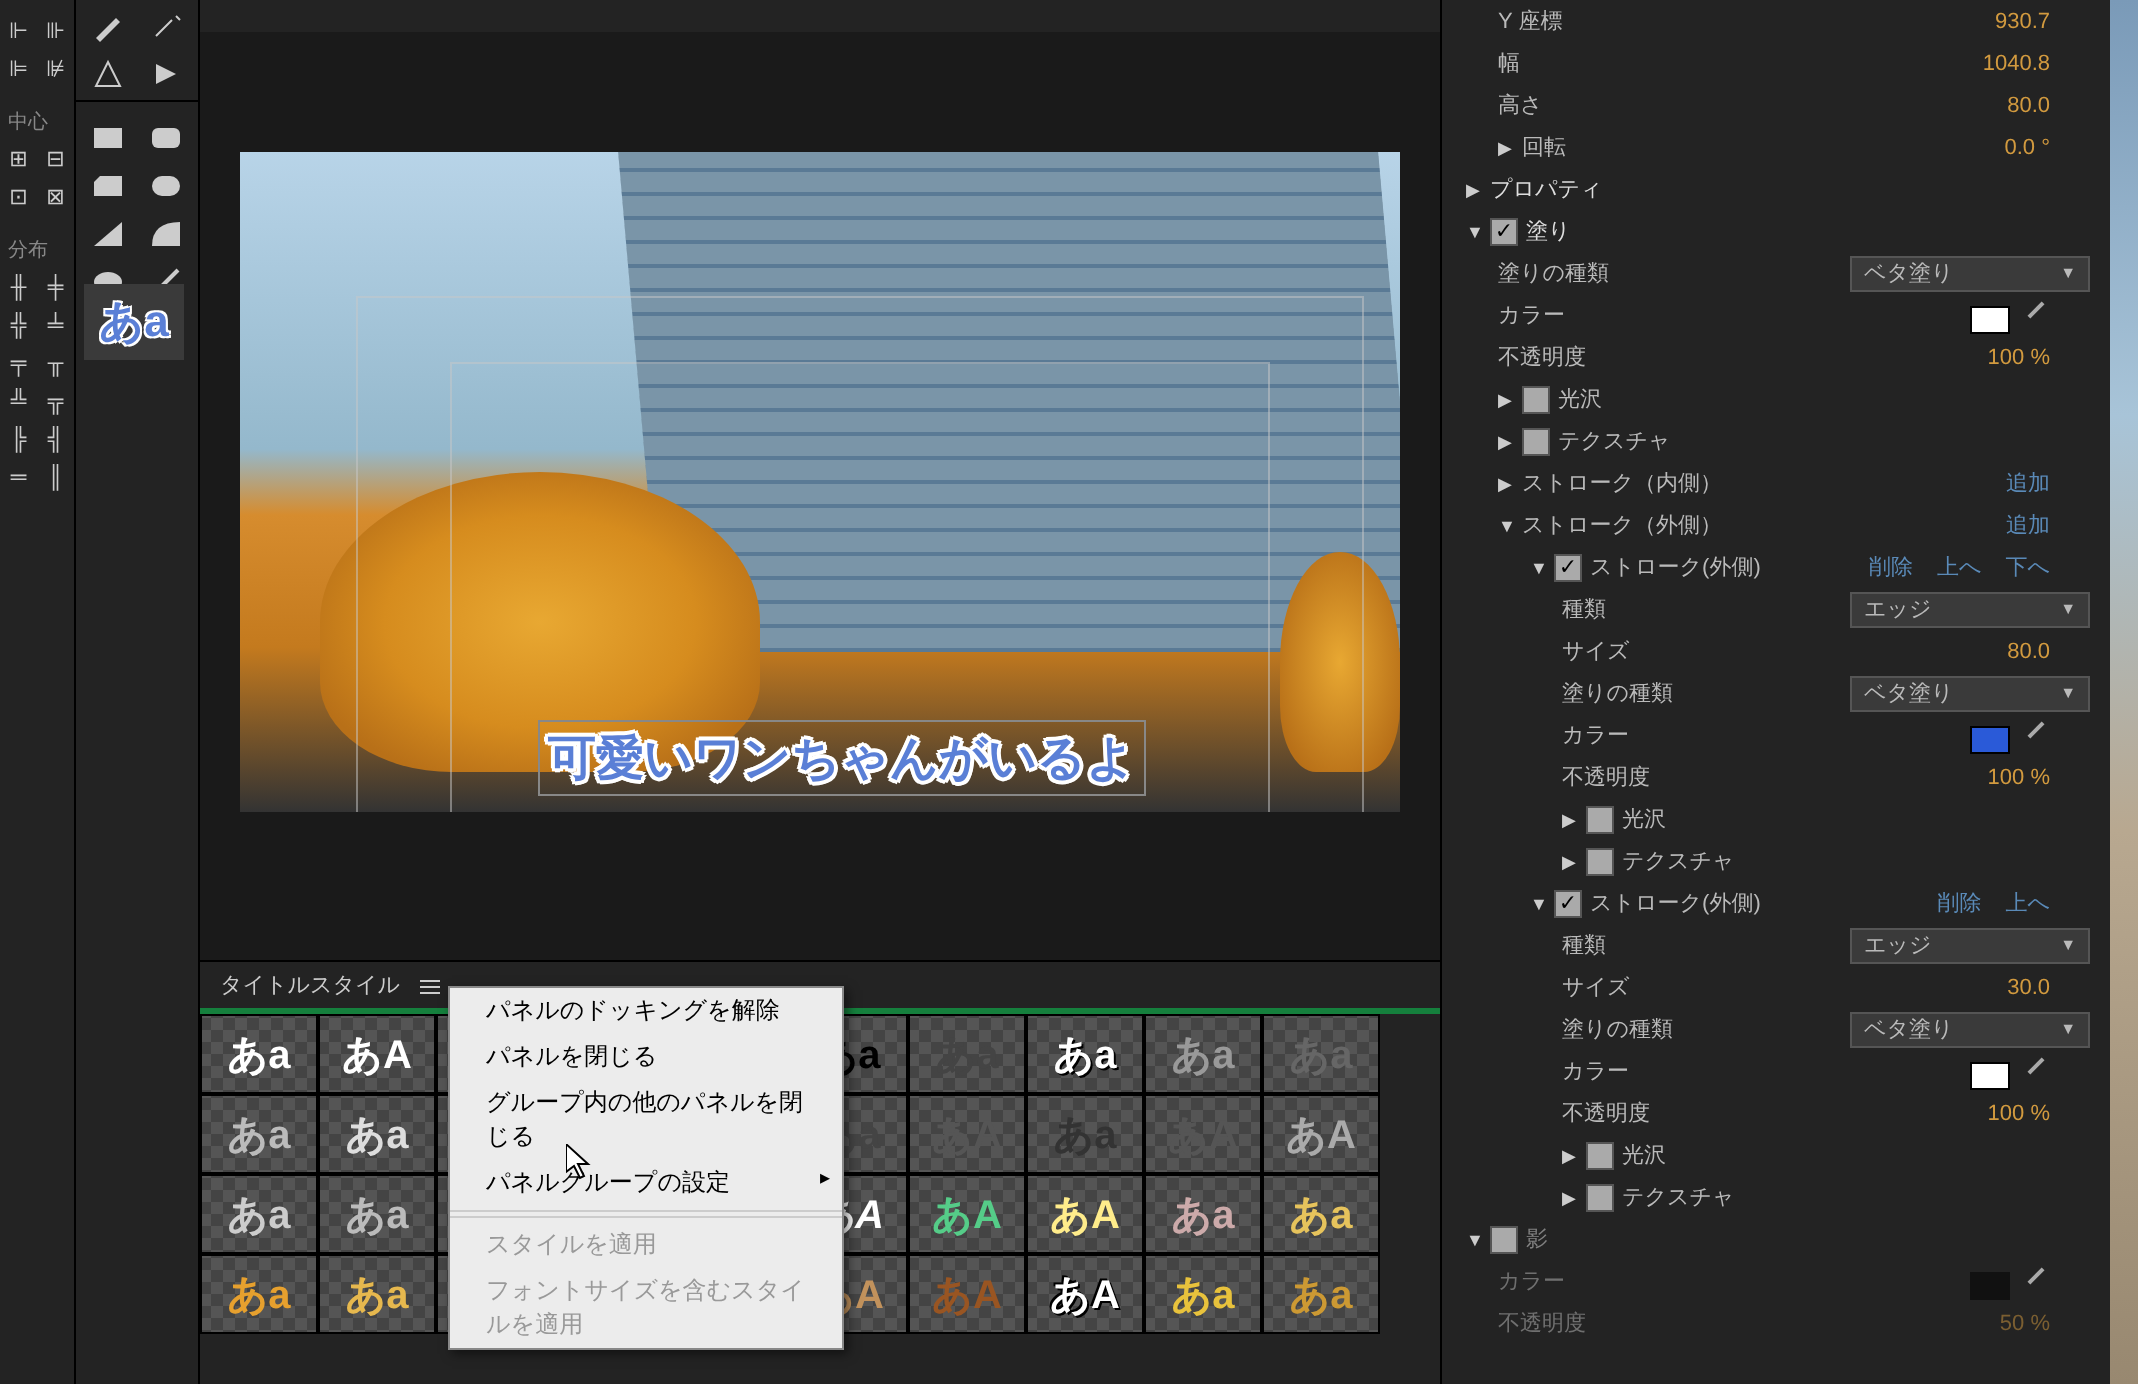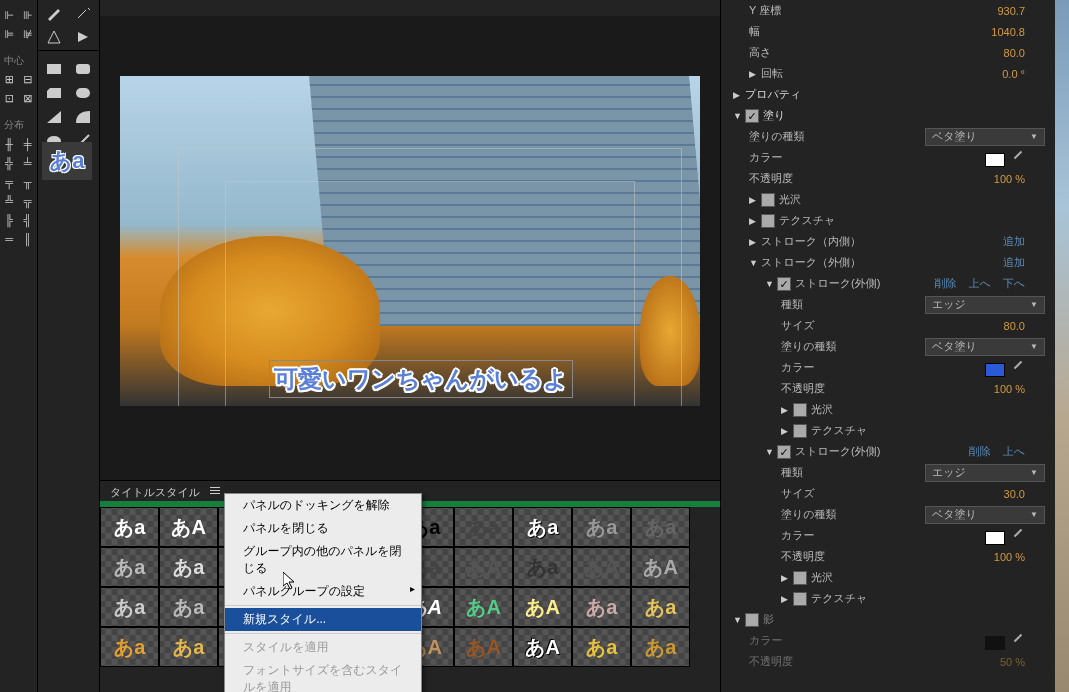--- a/index.html
+++ b/index.html
@@ -20,21 +20,21 @@
 .preview-img { position: absolute; left: 20px; top: 60px; width: 580px; height: 330px; background: linear-gradient(180deg, #b8d4e8 0%, #94b8cc 45%, #d68c2e 55%, #c47a1e 75%, #333 100%); overflow: hidden; }
 .building { position: absolute; left: 200px; top: 0; width: 380px; height: 250px; background: repeating-linear-gradient(0deg, #5a7a95 0px, #5a7a95 2px, #7a95a8 2px, #7a95a8 12px), repeating-linear-gradient(90deg, transparent 0px, transparent 18px, rgba(0,0,0,0.15) 18px, rgba(0,0,0,0.15) 20px); transform: skewX(5deg); }
 .tree-left { position: absolute; left: 40px; top: 160px; width: 220px; height: 150px; background: radial-gradient(ellipse at center, #e8a832 0%, #d68c1e 50%, #b87018 80%); border-radius: 50% 50% 30% 30%; }
 .tree-right { position: absolute; right: 0; top: 200px; width: 60px; height: 110px; background: radial-gradient(ellipse at center, #e8a832 0%, #b87018 80%); border-radius: 50% 50% 30% 30%; }
 .safe-area-outer { position: absolute; left: 58px; top: 72px; width: 504px; height: 306px; border: 1px solid rgba(200,200,200,0.5); pointer-events: none; }
 .safe-area-inner { position: absolute; left: 105px; top: 105px; width: 410px; height: 240px; border: 1px solid rgba(200,200,200,0.5); pointer-events: none; }
 .title-text { position: absolute; left: 150px; top: 285px; font-size: 24px; font-weight: bold; color: #5a7fd6; text-shadow: 1.5px 1.5px 0 #fff, -1.5px -1.5px 0 #fff, 1.5px -1.5px 0 #fff, -1.5px 1.5px 0 #fff, 0 2px 0 #fff, 0 -2px 0 #fff, 2px 0 0 #fff, -2px 0 0 #fff; padding: 2px 4px; }
 .title-text.selected { outline: 1px solid #888; }
 
 .titler-panel { position: absolute; left: 100px; top: 480px; width: 620px; height: 212px; background: #232323; border-top: 1px solid #000; }
-.titler-header { display: flex; align-items: flex-start; padding: 4px 10px; border-bottom: 6px solid #15803d; height: 26px; }
+.titler-header { display: flex; align-items: flex-end; padding: 4px 10px; border-bottom: 3px solid #15803d; height: 26px; }
 .titler-tab { font-size: 11px; color: #ccc; }
 .menu-icon { margin-left: 8px; display: inline-block; width: 14px; height: 12px; position: relative; }
 .menu-icon::before { content: ""; position: absolute; top: 2px; left: 2px; width: 10px; height: 1px; background: #ccc; box-shadow: 0 3px 0 #ccc, 0 6px 0 #ccc; }
 .style-grid { display: flex; flex-wrap: wrap; padding: 0; }
 .style-cell { width: 59px; height: 40px; border: 1px solid #000; display: flex; align-items: center; justify-content: center; font-size: 20px; font-weight: bold; background: repeating-conic-gradient(#555 0% 25%, #444 0% 50%) 50% / 12px 12px; }
 .style-cell span { pointer-events: none; }
 
 .context-menu { position: absolute; left: 224px; top: 493px; width: 198px; background: #ececec; border: 1px solid #888; box-shadow: 2px 2px 5px rgba(0,0,0,0.5); z-index: 100; color: #000; font-size: 12px; }
 .menu-item { padding: 3px 18px; position: relative; }
 .menu-item.has-sub::after { content: "▸"; position: absolute; right: 6px; font-size: 10px; }
@@ -346,21 +346,20 @@
       </div>
   </div>
 </div>
 
 <div class="context-menu">
   <div class="menu-item">パネルのドッキングを解除</div>
   <div class="menu-item">パネルを閉じる</div>
   <div class="menu-item">グループ内の他のパネルを閉じる</div>
   <div class="menu-item has-sub">パネルグループの設定</div>
   <div class="menu-sep"></div>
-  <div class="menu-item highlighted">新規スタイル...</div>
   <div class="menu-sep"></div>
   <div class="menu-item disabled">スタイルを適用</div>
   <div class="menu-item disabled">フォントサイズを含むスタイルを適用</div>
 
 </div>
 
 <svg class="cursor" width="18" height="18">
     <path d="M0 0 L0 14 L4 11 L7 17 L9 16 L6 10 L11 10 Z" fill="#fff" stroke="#000" stroke-width="1"></path>
   </svg>
 

